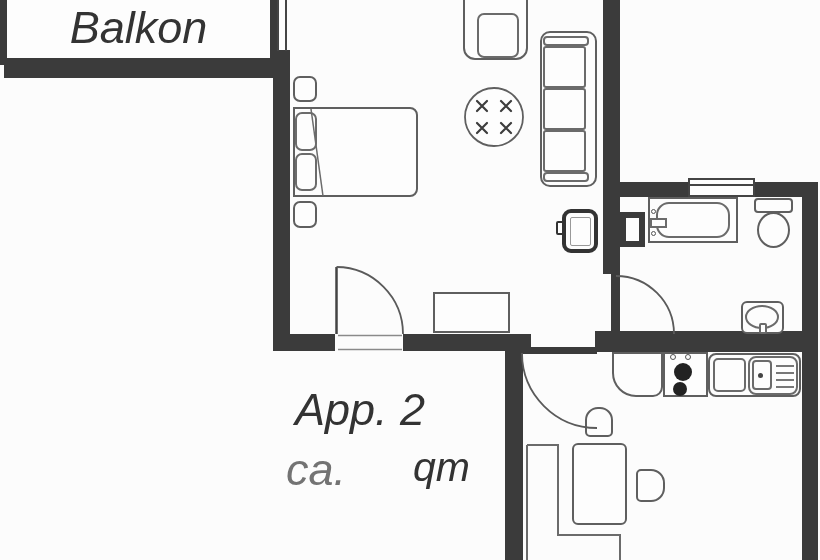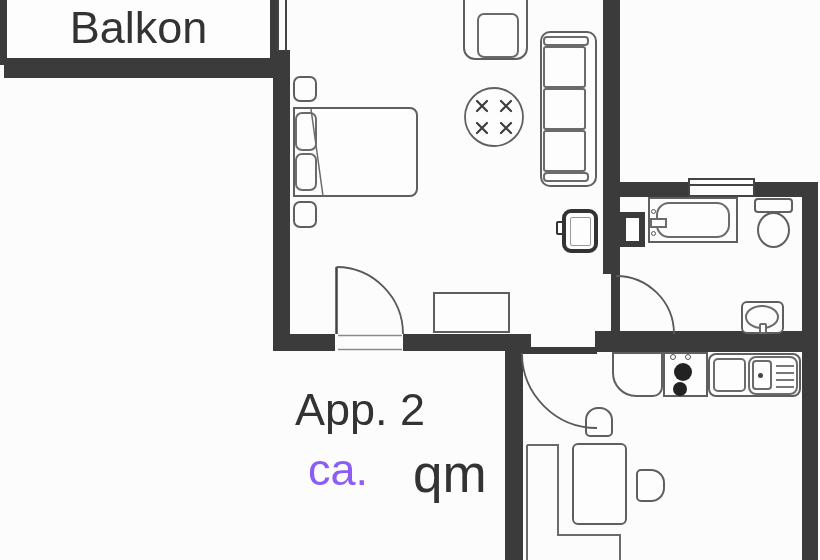--- a/index.html
+++ b/index.html
@@ -1,17 +1,17 @@
 <!DOCTYPE html>
 <html><head>
 <meta charset="utf-8">
 <style>
   html,body{margin:0;padding:0;}
   body{font-family:"Liberation Sans", sans-serif; background:#fff;}
-  #plan{position:relative; width:820px; height:560px; overflow:hidden; background:#fcfcfc;}
+  #plan{position:relative; width:820px; height:560px; overflow:hidden; background:#fcfcfc;font-style:italic;}
   .abs{position:absolute; box-sizing:border-box;}
   .wall{position:absolute; background:#3b3b3b;}
   .fo{position:absolute; box-sizing:border-box; border:2px solid #5f5f5f; background:#fdfdfd;}
   .fo2{position:absolute; box-sizing:border-box; border:2px solid #6b6b6b; background:#fdfdfd;}
   .txt{position:absolute; color:#333; line-height:1; white-space:nowrap;}
   .dline{position:absolute; background:#777;}
   svg.overlay{position:absolute; left:0; top:0; pointer-events:none;}
 </style>
 </head>
 <body>
@@ -115,16 +115,16 @@
       <path d="M477,101 L487,111 M487,101 L477,111"></path>
       <path d="M501,101 L511,111 M511,101 L501,111"></path>
       <path d="M477,123 L487,133 M487,123 L477,133"></path>
       <path d="M501,123 L511,133 M511,123 L501,133"></path>
     </g>
 
     <path d="M527,445 L558,445 L558,535 L620,535 L620,560 M527,445 L527,560" fill="none" stroke="#6b6b6b" stroke-width="2"></path>
   </svg>
 
   <span class="txt" style="left: 295px; top: 387px; font-size: 45px; color: rgb(51, 51, 51);">App. 2</span>
-  <span class="txt" style="left: 308px; top: 447px; font-size: 45px; color: #8b5cf6;">ca.</span>
-  <span class="txt" style="left: 413px; top: 447px; font-size: 53px; color: rgb(51, 51, 51);">qm</span>
+  <span class="txt" style="left: 286px; top: 447px; font-size: 45px; color: #737373;">ca.</span>
+  <span class="txt" style="left: 413px; top: 447px; font-size: 41px; color: rgb(51, 51, 51);">qm</span>
 
 </div>
 
 </body></html>

